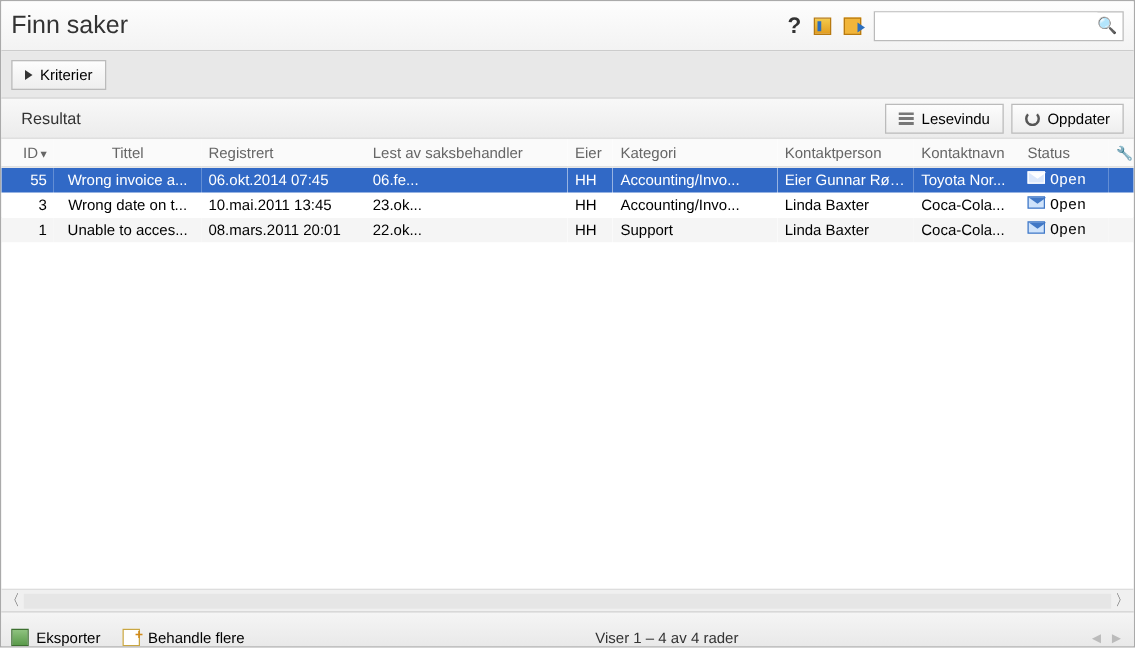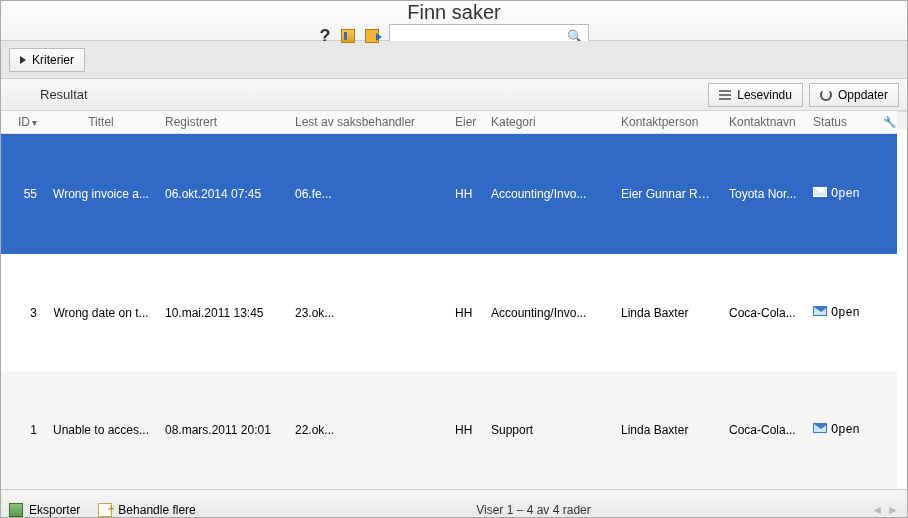--- a/index.html
+++ b/index.html
@@ -15,21 +15,20 @@
       flex-direction: column;
     }
     
     .titlebar {
       display: flex;
       align-items: center;
       height: 40px;
       padding: 0 8px;
       border-bottom: 1px solid #ccc;
       background: linear-gradient(#fdfdfd, #f3f3f3);
-      flex-direction: column;
     }
     .titlebar-title {
       font-size: 20px;
       font-weight: 400;
       color: #333;
       flex: 1;
     }
     .titlebar-icons {
       display: flex;
       gap: 10px;
@@ -87,21 +86,21 @@
       display: flex;
       align-items: center;
       height: 32px;
       background: linear-gradient(#f8f8f8, #ececec);
       border-bottom: 1px solid #d5d5d5;
       padding: 0 8px;
     }
     .result-header .label {
       font-size: 13px;
       color: #333;
-      margin-left: 31px;
+      margin-left: 8px;
     }
     .result-header .spacer { flex: 1; }
     .toolbar-btn {
       display: flex;
       align-items: center;
       gap: 6px;
       background: linear-gradient(#fdfdfd, #eee);
       border: 1px solid #bbb;
       padding: 0 10px;
       height: 24px;
@@ -112,21 +111,21 @@
       width: 12px; height: 12px;
       border: 2px solid #555;
       border-top-color: transparent;
       border-radius: 50%;
     }
     
     .table-wrap {
       flex: 1;
       overflow: hidden;
       display: flex;
-      flex-direction: row;
+      flex-direction: column;
     }
     table {
       width: 100%;
       border-collapse: collapse;
       table-layout: fixed;
     }
     thead th {
       text-align: left;
       font-weight: 400;
       color: #666;

